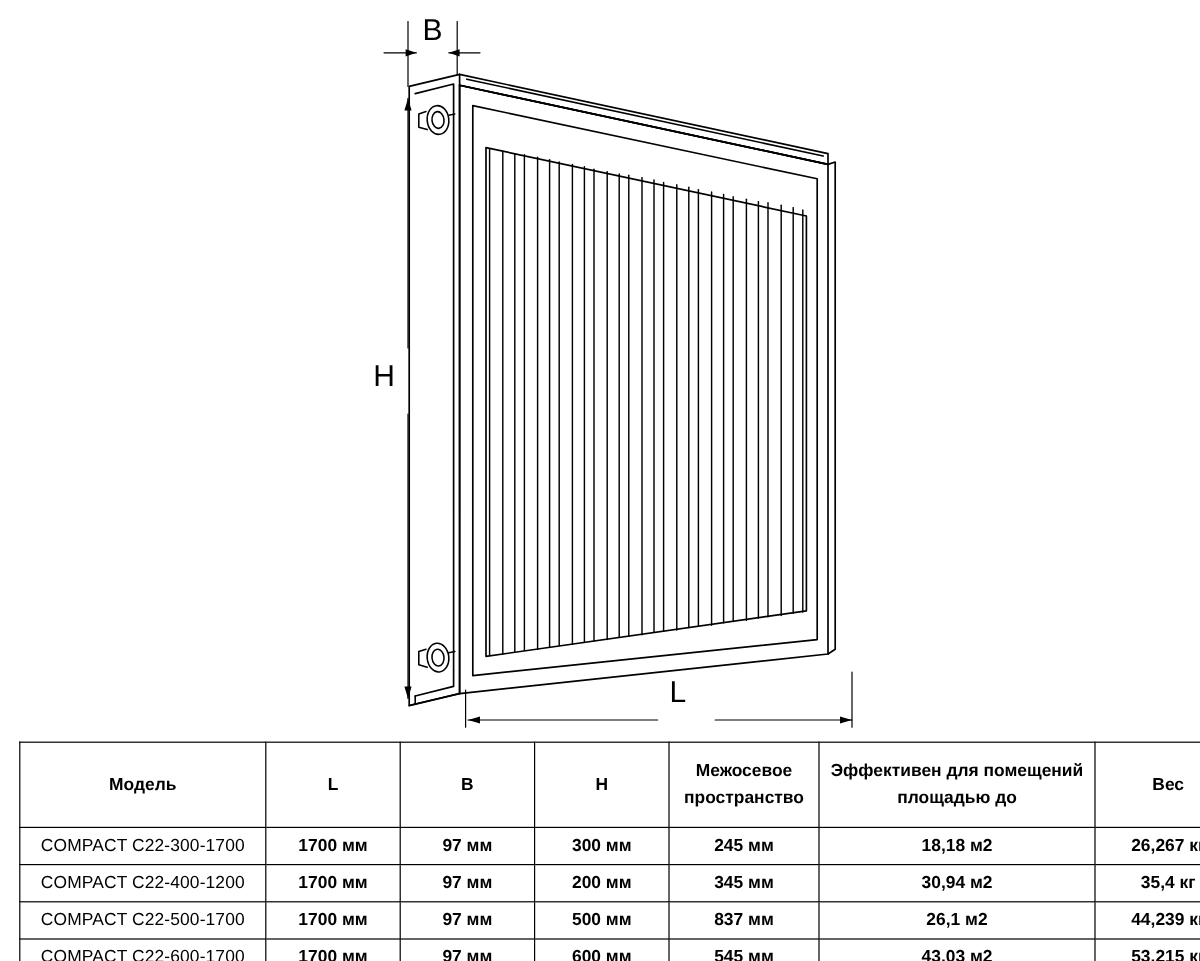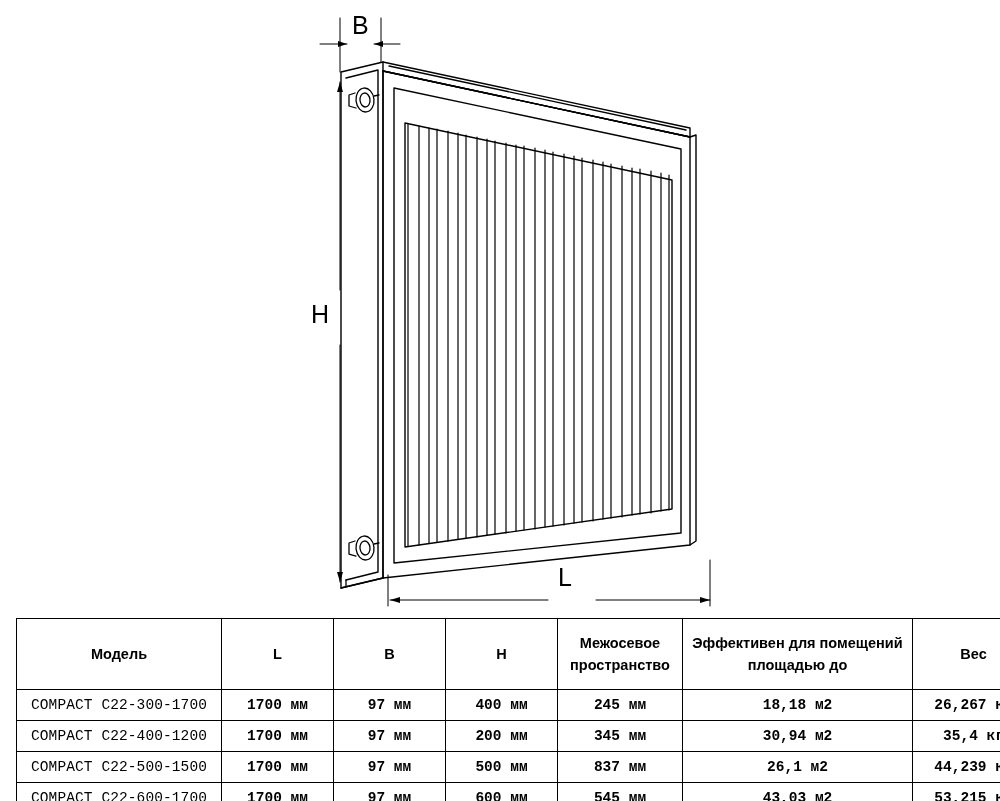--- a/index.html
+++ b/index.html
@@ -55,21 +55,20 @@
     font-weight: bold;
     padding: 7px 4px;
     line-height: 1.55;
     height: 56px;
     vertical-align: middle;
   }
   #spec-table td {
     padding: 4px 4px;
     height: 22px;
     vertical-align: middle;
-    font-family: Liberation Mono, monospace;
   }
   #spec-table td.model {
     font-weight: normal;
     letter-spacing: 0.1px;
   }
   #spec-table td.val {
     font-weight: bold;
   }
   .col-model { width: 205px; }
   .col-l { width: 112px; }
@@ -211,36 +210,36 @@
       <th>Межосевое пространство</th>
       <th>Эффективен для помещений площадью до</th>
       <th>Вес</th>
     </tr>
   </thead>
   <tbody>
     <tr>
       <td class="model">COMPACT C22-300-1700</td>
       <td class="val">1700 мм</td>
       <td class="val">97 мм</td>
-      <td class="val">400 мм</td>
+      <td class="val">300 мм</td>
       <td class="val">245 мм</td>
       <td class="val">18,18 м2</td>
       <td class="val">26,267 кг</td>
     </tr>
     <tr>
       <td class="model">COMPACT C22-400-1200</td>
       <td class="val">1700 мм</td>
       <td class="val">97 мм</td>
       <td class="val">200 мм</td>
       <td class="val">345 мм</td>
       <td class="val">30,94 м2</td>
       <td class="val">35,4 кг</td>
     </tr>
     <tr>
-      <td class="model">COMPACT C22-500-1500</td>
+      <td class="model">COMPACT C22-500-1700</td>
       <td class="val">1700 мм</td>
       <td class="val">97 мм</td>
       <td class="val">500 мм</td>
       <td class="val">837 мм</td>
       <td class="val">26,1 м2</td>
       <td class="val">44,239 кг</td>
     </tr>
     <tr>
       <td class="model">COMPACT C22-600-1700</td>
       <td class="val">1700 мм</td>

